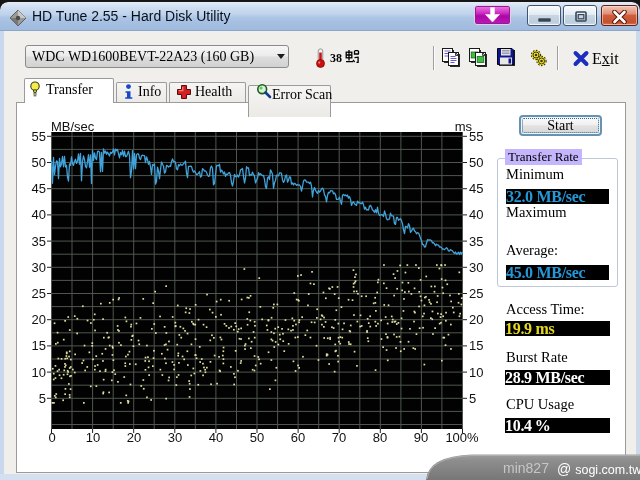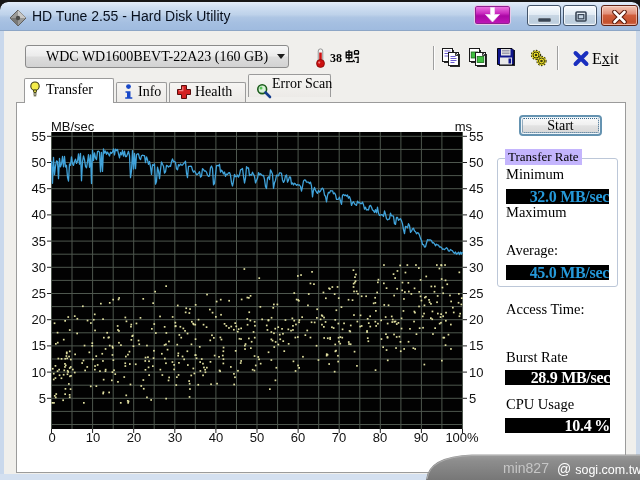--- a/index.html
+++ b/index.html
@@ -20,40 +20,40 @@
 #btnmax{left:563px;width:34px}
 #btnclose{left:601px;width:37px;border:1px solid #5e2214;
  background:linear-gradient(180deg,#f2c7b5 0%,#e2907a 40%,#d05e3c 50%,#c4512e 85%,#d8765a 100%);
  box-shadow:inset 0 0 0 1px rgba(255,230,220,.55)}
 #dlbtn{position:absolute;left:474px;top:3px;width:37px;height:20px;border-radius:3px;border:1px solid #e7c9ea;
  background:linear-gradient(180deg,#ee7ae4 0%,#cb2cc0 40%,#ab07a5 55%,#c018b8 100%);
  box-shadow:0 0 0 1px #8d2090 inset}
 .tb-sep{position:absolute;top:44px;width:2px;height:24px;border-left:1px solid #9f9f9f;border-right:1px solid #fdfdfd}
 #combo{position:absolute;left:25px;top:43px;width:264px;height:23px;border:1px solid #8b8b8b;border-radius:3px;
  background:linear-gradient(180deg,#f7f7f7 0%,#ebebeb 48%,#dddddd 52%,#d2d2d2 100%);
- font-size:14px;color:#000;line-height:21px;padding-left:20px}
+ font-size:14px;color:#000;line-height:21px;padding-left:6px}
 #comboarrow{position:absolute;left:277px;top:52px;width:0;height:0;border:4px solid transparent;border-top:5px solid #1c1c1c}
 #temp{position:absolute;left:330px;top:47px;font-size:12px;font-weight:bold;color:#000}
 .tab{position:absolute;font-size:14px;white-space:nowrap;color:#000;border:1px solid #9b9b9b;border-bottom:none;border-radius:2px 2px 0 0;
  background:linear-gradient(180deg,#f6f5f3 0%,#eceae7 100%)}
 #tab1{left:24px;top:76px;width:90px;height:25px;background:#fff;z-index:3}
 #tab2{left:116px;top:80px;width:51px;height:20px}
 #tab3{left:169px;top:80px;width:77px;height:20px}
-#tab4{left:248px;top:72px;width:83px;height:23px}
+#tab4{left:248px;top:83px;width:83px;height:32px}
 .tabtxt{position:absolute;top:1px}
 #tab1 .tabtxt{top:3px}
 #startbtn{position:absolute;left:519px;top:113px;width:83px;height:21px;border:2px solid #6593b1;border-radius:4px;
  background:linear-gradient(180deg,#fbfbfb 0%,#f0f0f0 45%,#e2e2e2 52%,#d7d7d7 100%);
  box-shadow:inset 0 0 0 1px #eef4f8;
  font-size:14px;text-align:center;color:#000}
 #startbtn i{position:absolute;left:1px;top:1px;right:1px;bottom:1px;border:1px dotted #39688c;border-radius:2px;font-style:normal;line-height:14px}
 #fieldset{position:absolute;left:497px;top:156px;width:121px;height:129px;border:1px solid #bcc7d8;border-radius:3px}
 #legend{position:absolute;left:505px;top:147px;background:#c4b5fd;padding:0 3px;font-size:13px;color:#000}
 .lbl{position:absolute;font-size:14.5px;color:#000}
-.vbox{position:absolute;left:506px;width:103px;height:15px;background:#000;text-align:right;
+.vbox{position:absolute;left:506px;width:103px;height:15px;background:#000;text-align:left;
  font-size:16px;font-weight:bold;line-height:15px;letter-spacing:-0.3px}
 .blue{color:#2598d8}.yel{color:#e6d81f}.wht{color:#fff}
 </style></head>
 <body>
 <div id="win">
  <div id="client"></div>
  <div id="titlebar"></div>
  <div id="frameL"></div>
     <div id="frameR"></div>
     <div id="frameB"></div>
@@ -835,20 +835,21 @@
       <i>Start</i>
     </div>
  <div id="fieldset"></div>
     <div id="legend">Transfer Rate</div>
  <div class="lbl" style="left:506px;top:164px">Minimum</div>
  <div class="vbox blue" style="top:187px">32.0 MB/sec</div>
  <div class="lbl" style="left:506px;top:202px">Maximum</div>
  <div class="lbl" style="left:506px;top:240px">Average:</div>
  <div class="vbox blue" style="top:263px;height:15px">45.0 MB/sec</div>
  <div class="lbl" style="left:506px;top:299px">Access Time:</div>
+ <div class="vbox yel" style="left:505px;top:319px;width:105px">19.9 ms</div>
  <div class="lbl" style="left:506px;top:347px">Burst Rate</div>
  <div class="vbox wht" style="left:505px;top:368px;width:105px">28.9 MB/sec</div>
  <div class="lbl" style="left:506px;top:394px">CPU Usage</div>
  <div class="vbox wht" style="left:505px;top:416px;width:105px">10.4 %</div>
  <svg class="abs" style="left:0;top:-2px" width="640" height="480" viewBox="0 0 640 480">
 <defs>
         <linearGradient id="wmg" x1="0" y1="0" x2="0" y2="1">
 <stop offset="0" stop-color="#9d9d9d"></stop>
           <stop offset="0.25" stop-color="#8d8d8d"></stop>
           <stop offset="1" stop-color="#777777"></stop>

